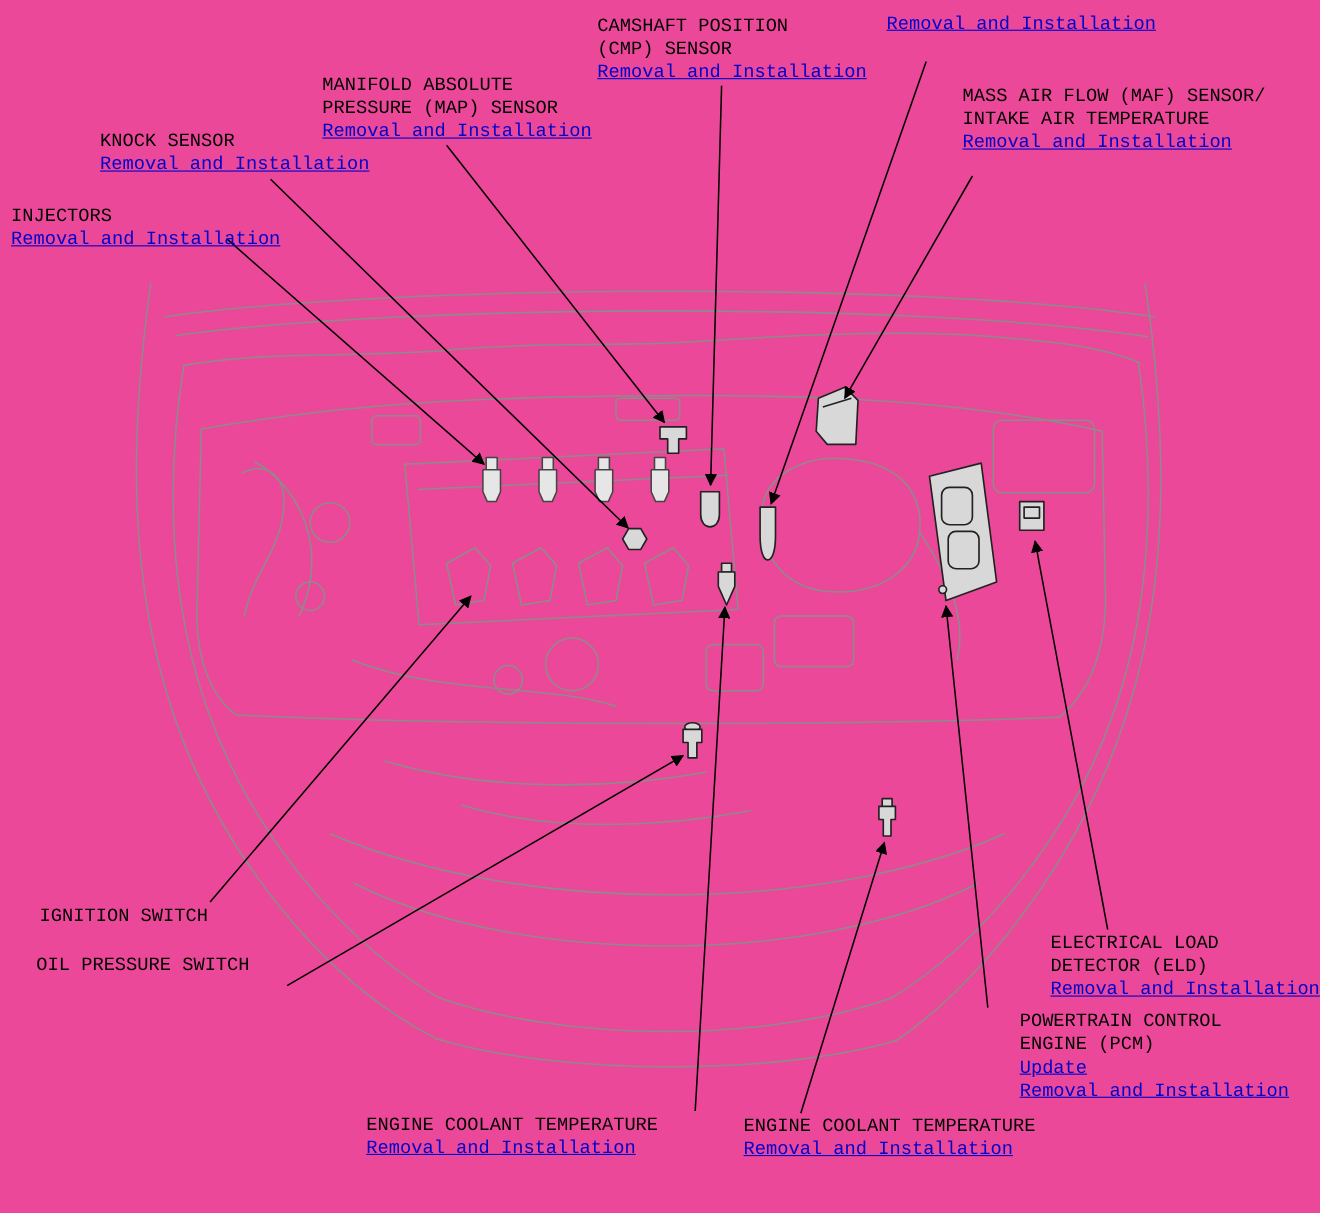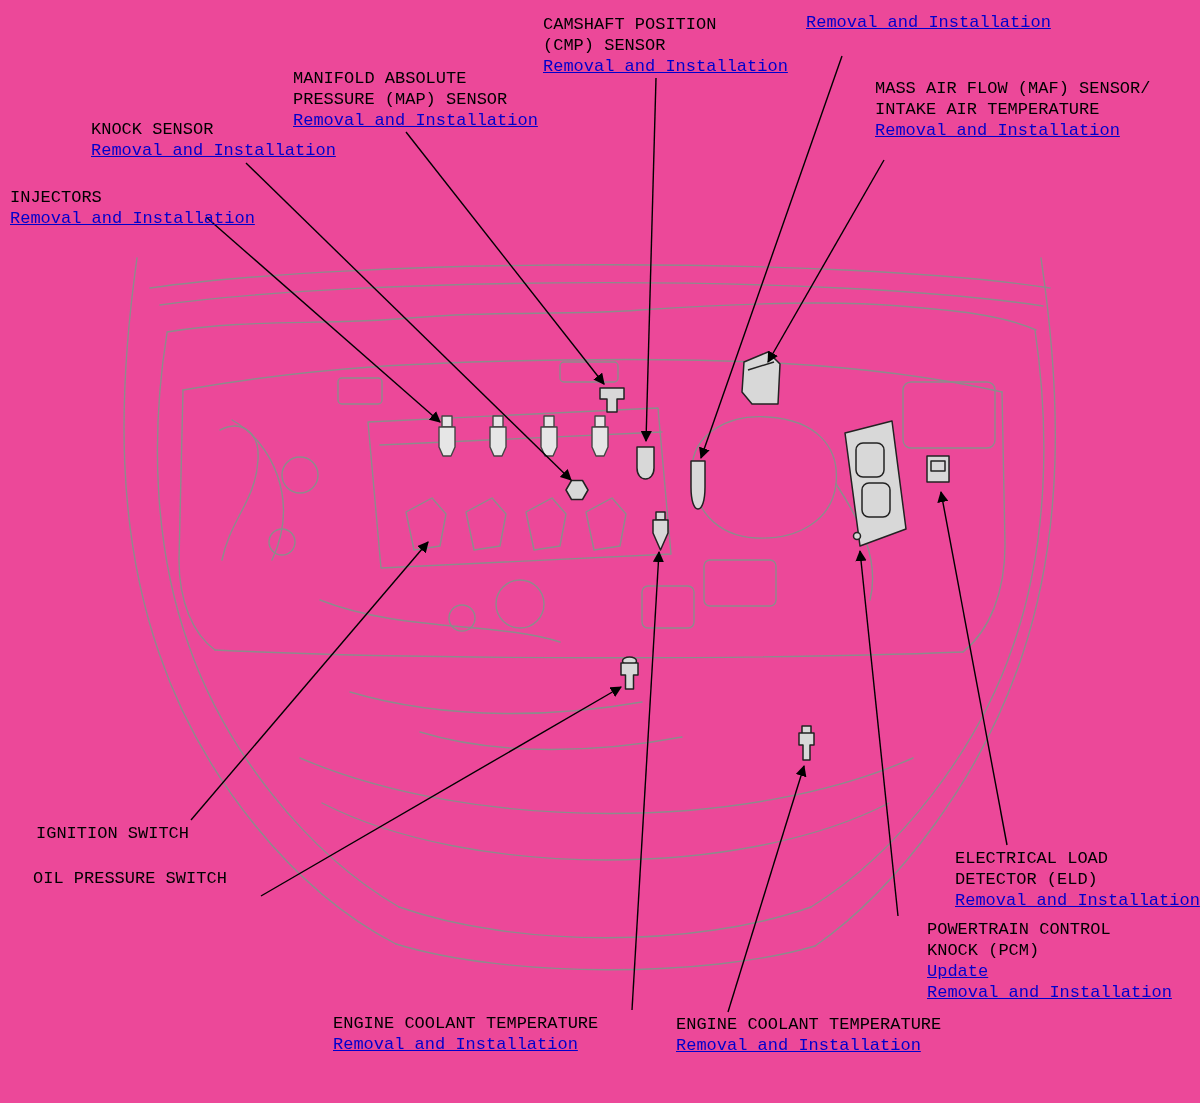--- a/index.html
+++ b/index.html
@@ -176,21 +176,21 @@
   </div>
 
   <div class="label" style="left:955px;top:848px;">
     <span class="lline">ELECTRICAL LOAD</span>
     <span class="lline">DETECTOR (ELD)</span>
     <a href="#">Removal and Installation</a>
   </div>
 
   <div class="label" style="left:927px;top:919px;">
     <span class="lline">POWERTRAIN CONTROL</span>
-    <span class="lline">KNOCK (PCM)</span>
+    <span class="lline">ENGINE (PCM)</span>
     <a href="#">Update</a>
     <a href="#">Removal and Installation</a>
   </div>
 
   <div class="label" style="left:333px;top:1013px;">
     <span class="lline">ENGINE COOLANT TEMPERATURE</span>
     <a href="#">Removal and Installation</a>
   </div>
 
   <div class="label" style="left:676px;top:1014px;">

